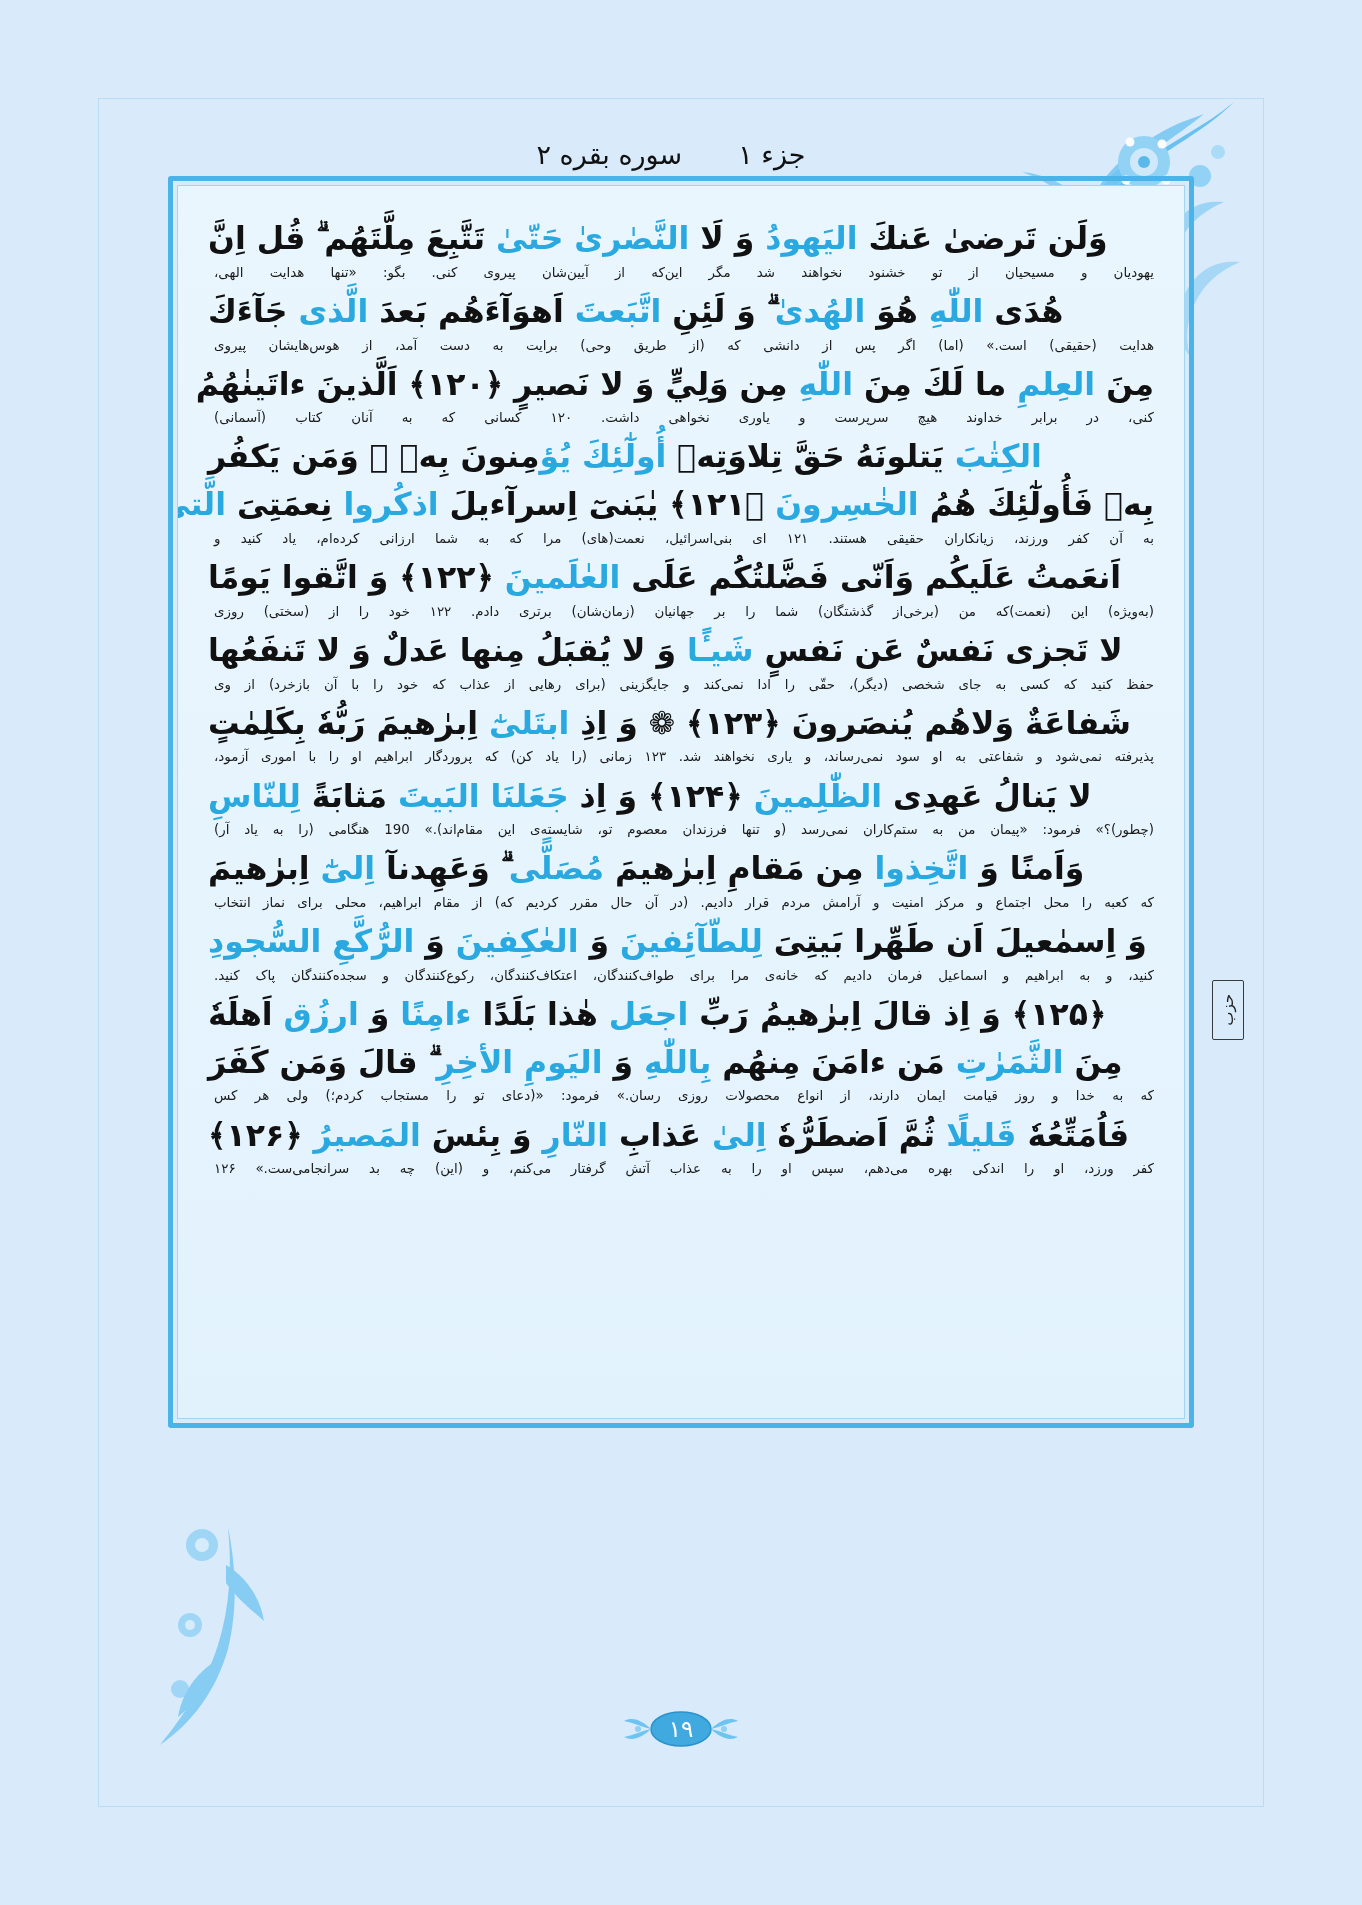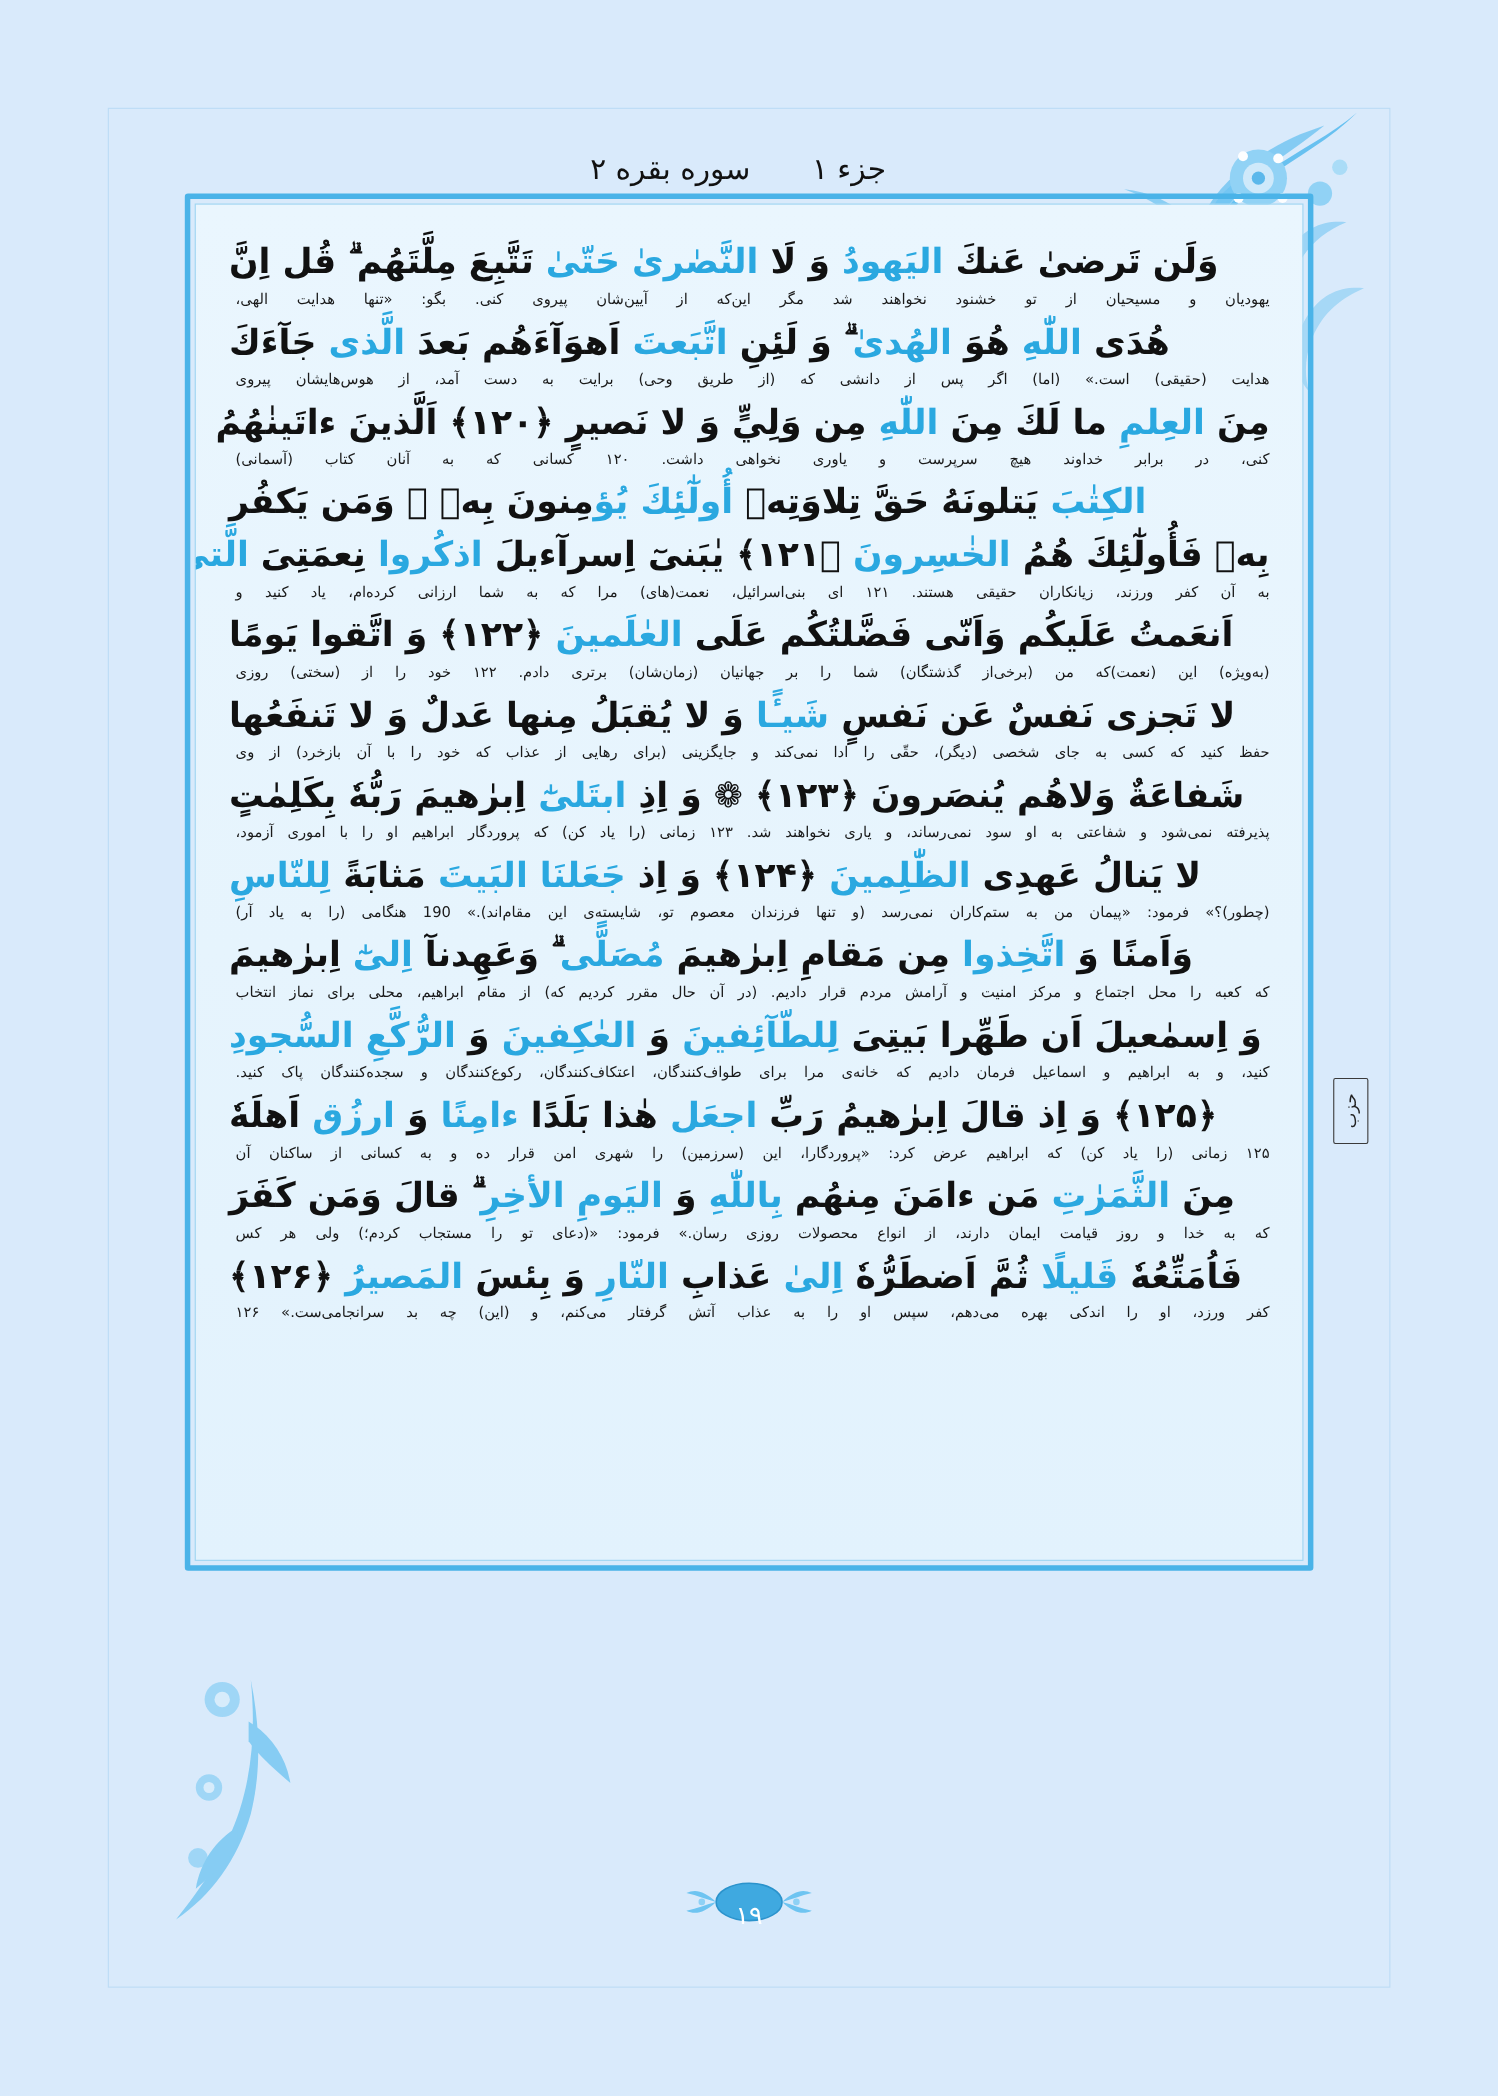--- a/index.html
+++ b/index.html
@@ -150,21 +150,21 @@
     display: flex;
     justify-content: center;
     align-items: center;
     z-index: 5;
   }
   .page-number-medallion {
     position: relative;
     width: 118px;
     height: 52px;
     display: flex;
-    align-items: flex-end;
+    align-items: center;
     justify-content: center;
   }
   .page-number-medallion .num {
     position: relative;
     z-index: 2;
     color: #ffffff;
     font-size: 23px;
     font-family: "DejaVu Sans", "Liberation Sans", sans-serif;
   }
 
@@ -322,21 +322,20 @@
         <div class="trans-line">که کعبه را محل اجتماع و مرکز امنیت و آرامش مردم قرار دادیم.     (در آن حال مقرر کردیم که) از مقام ابراهیم، محلی برای نماز انتخاب</div>
       </div>
 
       <div class="ayah-block">
         <div class="arabic-line">وَ اِسمٰعيلَ اَن طَهِّرا بَيتِىَ <span class="hl" style="color:#2aa8e0">لِلطّآئِفينَ</span> وَ <span class="hl" style="color:#2aa8e0">العٰكِفينَ</span> وَ <span class="hl" style="color:#2aa8e0">الرُّكَّعِ</span> <span class="hl" style="color:#2aa8e0">السُّجودِ</span></div>
         <div class="trans-line">کنید، و به ابراهیم و اسماعیل فرمان دادیم که خانه‌ی مرا برای طواف‌کنندگان، اعتکاف‌کنندگان، رکوع‌کنندگان و سجده‌کنندگان پاک کنید.</div>
       </div>
 
       <div class="ayah-block">
         <div class="arabic-line">﴿۱۲۵﴾ وَ اِذ قالَ اِبرٰهيمُ رَبِّ <span class="hl" style="color:#2aa8e0">اجعَل</span> هٰذا بَلَدًا <span class="hl" style="color:#2aa8e0">ءامِنًا</span> وَ <span class="hl" style="color:#2aa8e0">ارزُق</span> اَهلَهٗ</div>
-        <div class="trans-line">۱۲۵      زمانی (را یاد کن) که ابراهیم عرض کرد:         «پروردگارا، این (سرزمین) را شهری امن قرار ده        و به کسانی از ساکنان آن</div>
       </div>
 
       <div class="ayah-block">
         <div class="arabic-line">مِنَ <span class="hl" style="color:#2aa8e0">الثَّمَرٰتِ</span> مَن ءامَنَ مِنهُم <span class="hl" style="color:#2aa8e0">بِاللّٰهِ</span> وَ <span class="hl" style="color:#2aa8e0">اليَومِ</span> <span class="hl" style="color:#2aa8e0">الأخِرِ</span> ۗ قالَ وَمَن كَفَرَ</div>
         <div class="trans-line">که به خدا        و روز قیامت ایمان دارند،   از انواع محصولات روزی رسان.»   فرمود: «(دعای تو را مستجاب کردم؛)    ولی هر کس</div>
       </div>
 
       <div class="ayah-block">
         <div class="arabic-line">فَاُمَتِّعُهٗ <span class="hl" style="color:#2aa8e0">قَليلًا</span> ثُمَّ اَضطَرُّهٗ <span class="hl" style="color:#2aa8e0">اِلىٰ</span> عَذابِ <span class="hl" style="color:#2aa8e0">النّارِ</span> وَ بِئسَ <span class="hl" style="color:#2aa8e0">المَصيرُ</span> ﴿۱۲۶﴾</div>
         <div class="trans-line">کفر ورزد، او را اندکی بهره می‌دهم،    سپس او را به عذاب آتش گرفتار می‌کنم،      و (این) چه بد سرانجامی‌ست.»              ۱۲۶</div>

